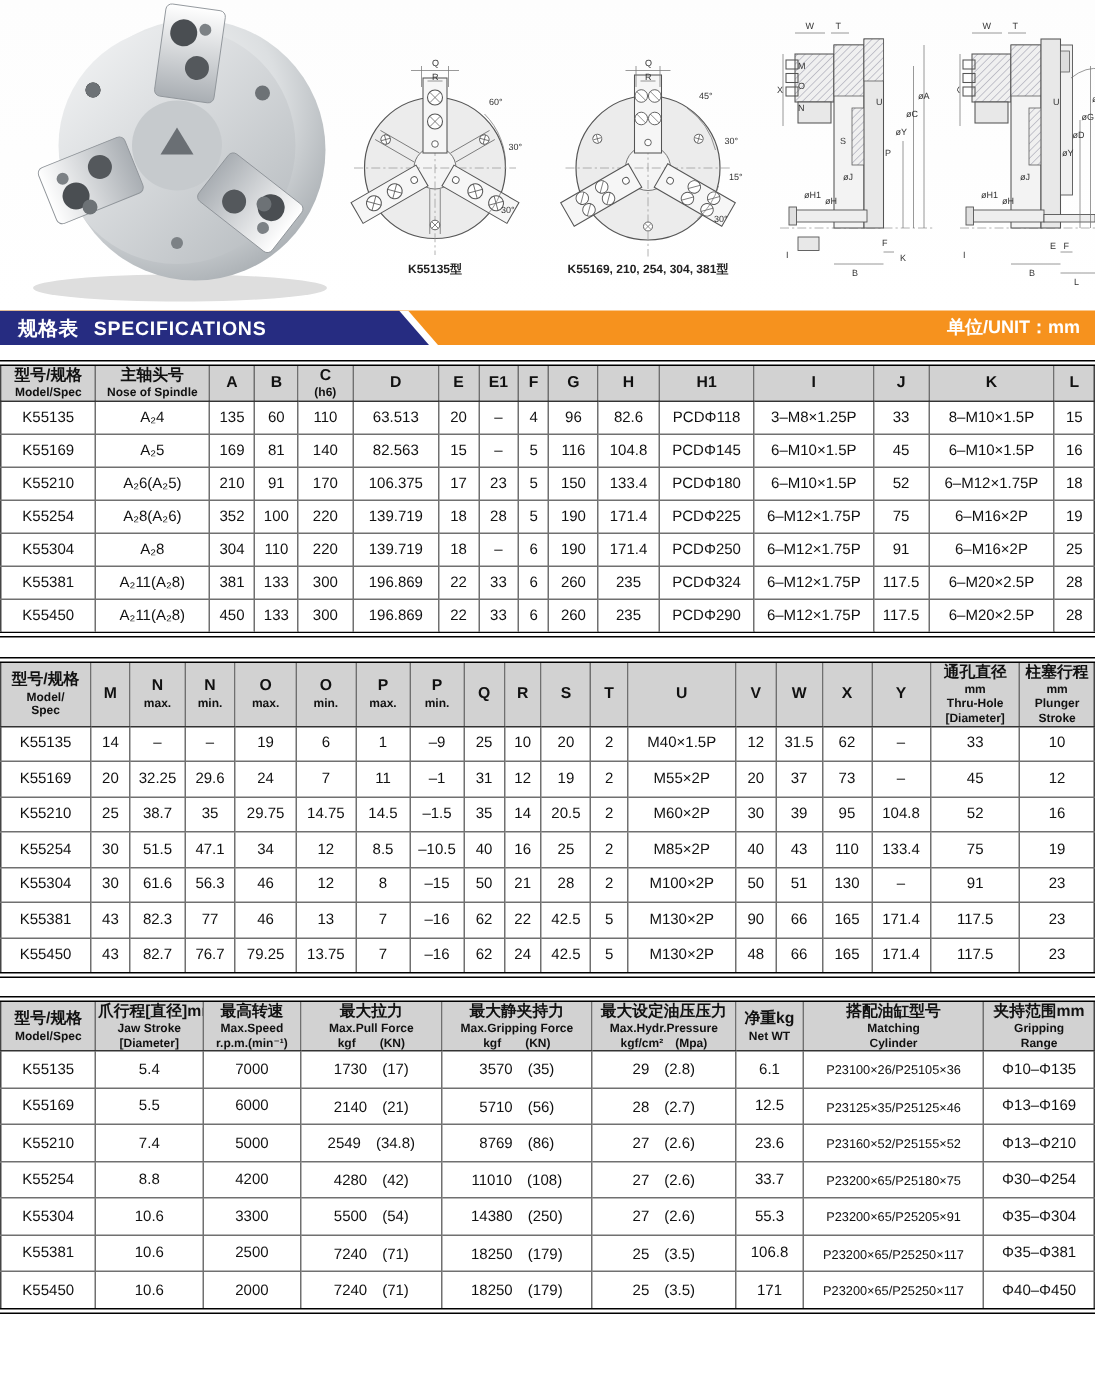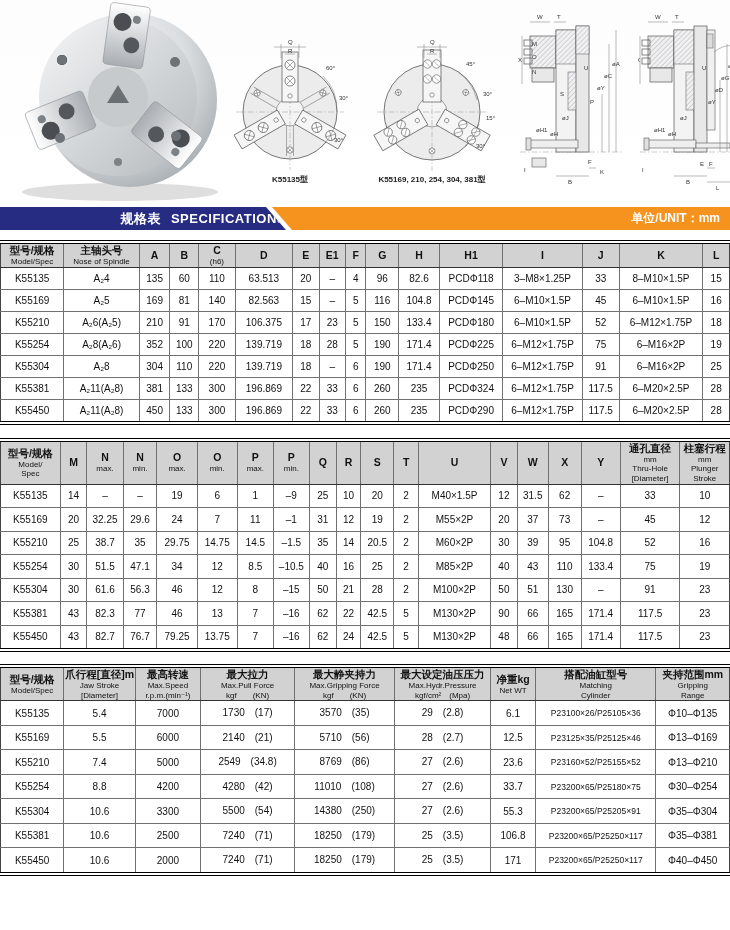--- a/index.html
+++ b/index.html
@@ -17,21 +17,21 @@
   .thin{stroke:#555;stroke-width:0.7;fill:none;}
   .cline{stroke:#999;stroke-width:0.5;stroke-dasharray:6 2 1.5 2;fill:none;}
   .dline{stroke:#777;stroke-width:0.5;fill:none;}
 
   
   .titlebar{position:relative;height:23px;background:#f6921e;margin-top:1px;}
   .title-white{position:absolute;left:0;top:0;height:100%;width:292px;background:#ffffff;
     clip-path:polygon(0 0,272px 0,292px 100%,0 100%);}
   .title-box{position:absolute;left:0;top:0;height:100%;width:286px;background:#262c81;
     clip-path:polygon(0 0,266px 0,286px 100%,0 100%);
-    display:flex;align-items:center;gap:10px;padding-left:12px;box-sizing:border-box;justify-content:flex-end;}
+    display:flex;align-items:center;gap:10px;padding-left:12px;box-sizing:border-box;}
   .title-box span{color:#fff;font-weight:bold;font-size:13px;letter-spacing:0.5px;white-space:nowrap;}
   .unit{position:absolute;right:10px;top:0;height:100%;display:flex;align-items:center;
     color:#fff;font-weight:bold;font-size:12px;}
 
   
   .tables{padding:0 0;}
   .tframe{border-top:4px double #000;border-bottom:4px double #000;}
   .tf1{margin-top:10px;}
   .tf2{margin-top:13px;}
   .tf3{margin-top:12px;}
@@ -41,21 +41,21 @@
   .spec th{background:#d2d2d2;border-bottom:1.5px solid #333;}
   .spec tr:first-child th{border-top:none;}
   .spec tbody tr:last-child td{border-bottom:none;}
   .spec th:first-child,.spec td:first-child{border-left:1px solid #444;}
   .spec th:last-child,.spec td:last-child{border-right:1px solid #444;}
   .spec td{font-size:10px;height:21px;background:#fff;white-space:nowrap;}
   #t2 td{height:22.5px;}
   #t3 td{height:23.5px;}
   #t3 td:nth-child(8){font-size:8.5px;}
   .hl0{font-size:10.5px;font-weight:bold;line-height:1.25;white-space:nowrap;}
-  .hl1{font-size:8px;font-weight:normal;line-height:1.2;white-space:nowrap;}
+  .hl1{font-size:8px;font-weight:bold;line-height:1.2;white-space:nowrap;}
 </style>
 </head>
 <body>
 
 <div class="top">
 
   <div class="photo-wrap">
     <svg width="228" height="206" viewBox="0 0 228 206">
       <defs>
         <radialGradient id="pg1" cx="38%" cy="32%" r="80%">

